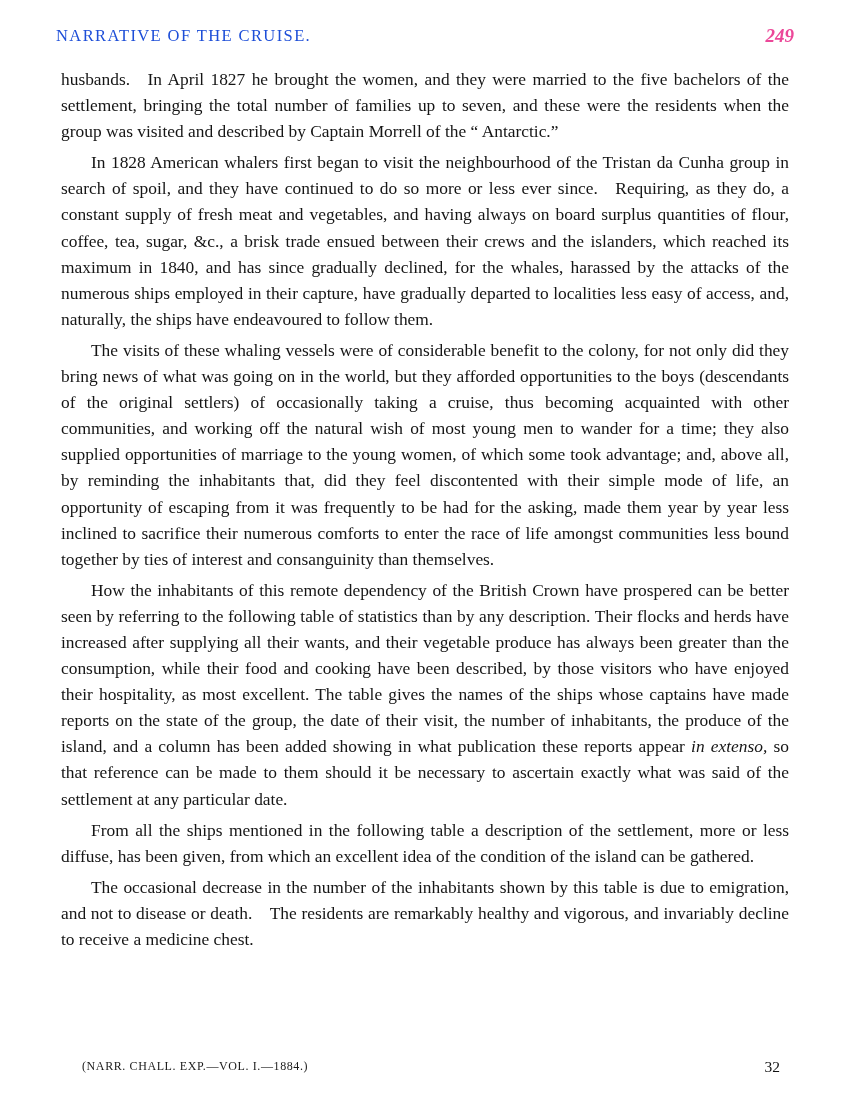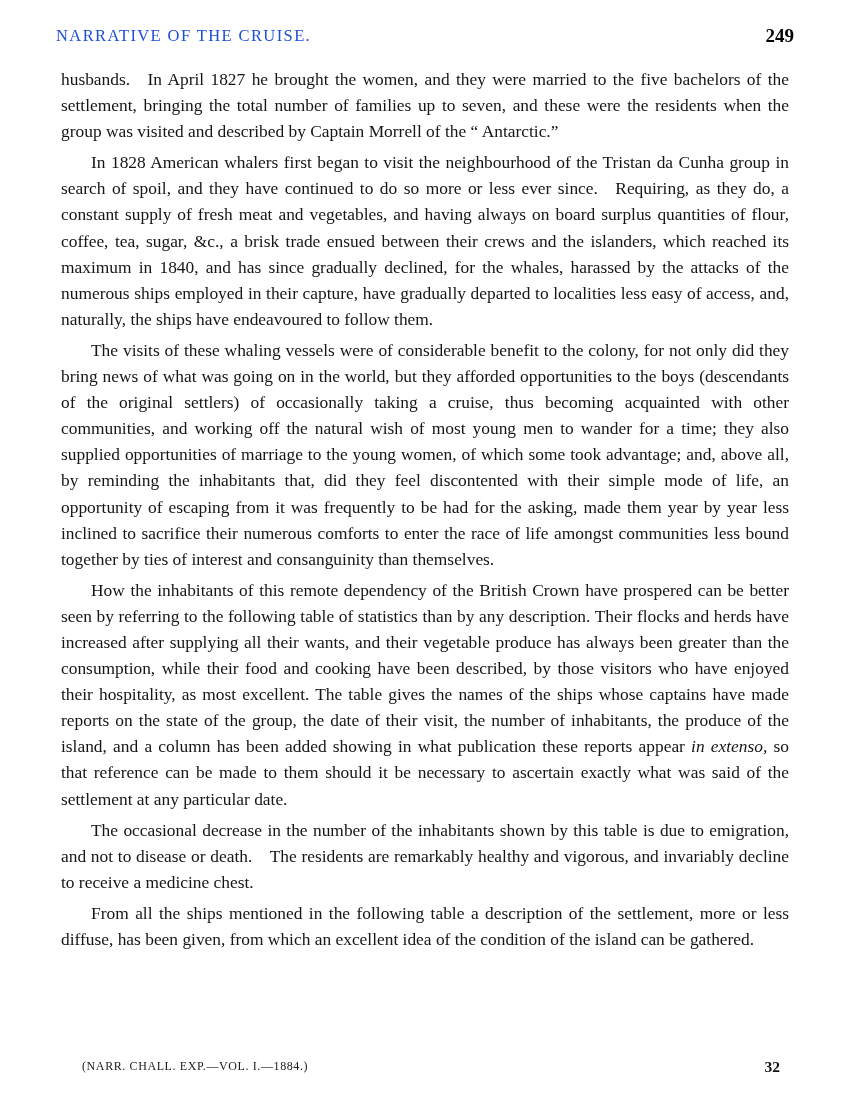--- a/index.html
+++ b/index.html
@@ -36,21 +36,22 @@
     padding-right: 10px;
     line-height: 20px;
   }
   .page-number {
     position: absolute;
     right: 0;
     top: 0;
     font-size: 19px;
     font-weight: bold;
     line-height: 20px;
-    color: #000000;
+    color: #ec4899;
+    font-style: italic;
   }
   .body-text {
     font-size: 17.4px;
     line-height: 26.1px;
     text-align: justify;
     color: #151515;
   }
   .body-text p {
     margin: 5px;
     text-indent: 30px;
@@ -75,41 +76,41 @@
     font-size: 12px;
     letter-spacing: 0.6px;
     text-transform: uppercase;
     color: #1a1a1a;
   }
   .sheet-number {
     position: absolute;
     right: 14px;
     bottom: -2px;
     font-size: 15.5px;
-    font-weight: bold;
+    font-weight: normal;
     color: #111;
   }
 </style>
 </head>
 <body>
 
 <div class="page">
 
   <div class="running-head">
     <div class="head-title">NARRATIVE OF THE CRUISE.</div>
     <div class="page-number">249</div>
   </div>
 
   <div class="body-text">
     <p class="noindent">husbands. In April 1827 he brought the women, and they were married to the five bachelors of the settlement, bringing the total number of families up to seven, and these were the residents when the group was visited and described by Captain Morrell of the “ Antarctic.”</p>
     <p>In 1828 American whalers first began to visit the neighbourhood of the Tristan da Cunha group in search of spoil, and they have continued to do so more or less ever since. Requiring, as they do, a constant supply of fresh meat and vegetables, and having always on board surplus quantities of flour, coffee, tea, sugar, &amp;c., a brisk trade ensued between their crews and the islanders, which reached its maximum in 1840, and has since gradually declined, for the whales, harassed by the attacks of the numerous ships employed in their capture, have gradually departed to localities less easy of access, and, naturally, the ships have endeavoured to follow them.</p>
     <p>The visits of these whaling vessels were of considerable benefit to the colony, for not only did they bring news of what was going on in the world, but they afforded opportunities to the boys (descendants of the original settlers) of occasionally taking a cruise, thus becoming acquainted with other communities, and working off the natural wish of most young men to wander for a time; they also supplied opportunities of marriage to the young women, of which some took advantage; and, above all, by reminding the inhabitants that, did they feel discontented with their simple mode of life, an opportunity of escaping from it was frequently to be had for the asking, made them year by year less inclined to sacrifice their numerous comforts to enter the race of life amongst communities less bound together by ties of interest and consanguinity than themselves.</p>
     <p><span>How the inhabitants of this remote dependency of the British Crown have prospered can be better seen by referring to the following table of statistics than by any description. Their flocks and herds have increased after supplying all their wants, and their vegetable produce has always been greater than the consumption, while their food and cooking have been described, by those visitors who have enjoyed their hospitality, as most excellent. The table gives the names of the ships whose captains have made reports on the state of the group, the date of their visit, the number of inhabitants, the produce of the island, and a column has been added showing in what publication these reports appear </span><span class="italic">in extenso,</span><span> so that reference can be made to them should it be necessary to ascertain exactly what was said of the settlement at any particular date.</span></p>
+    <p>From all the ships mentioned in the following table a description of the settlement, more or less diffuse, has been given, from which an excellent idea of the condition of the island can be gathered.</p>
     <p>The occasional decrease in the number of the inhabitants shown by this table is due to emigration, and not to disease or death. The residents are remarkably healthy and vigorous, and invariably decline to receive a medicine chest.</p>
-    <p>From all the ships mentioned in the following table a description of the settlement, more or less diffuse, has been given, from which an excellent idea of the condition of the island can be gathered.</p>
   </div>
 
   <div class="footer">
     <div class="signature">(NARR. CHALL. EXP.—VOL. I.—1884.)</div>
     <div class="sheet-number">32</div>
   </div>
 
 </div>
 
 </body></html>

